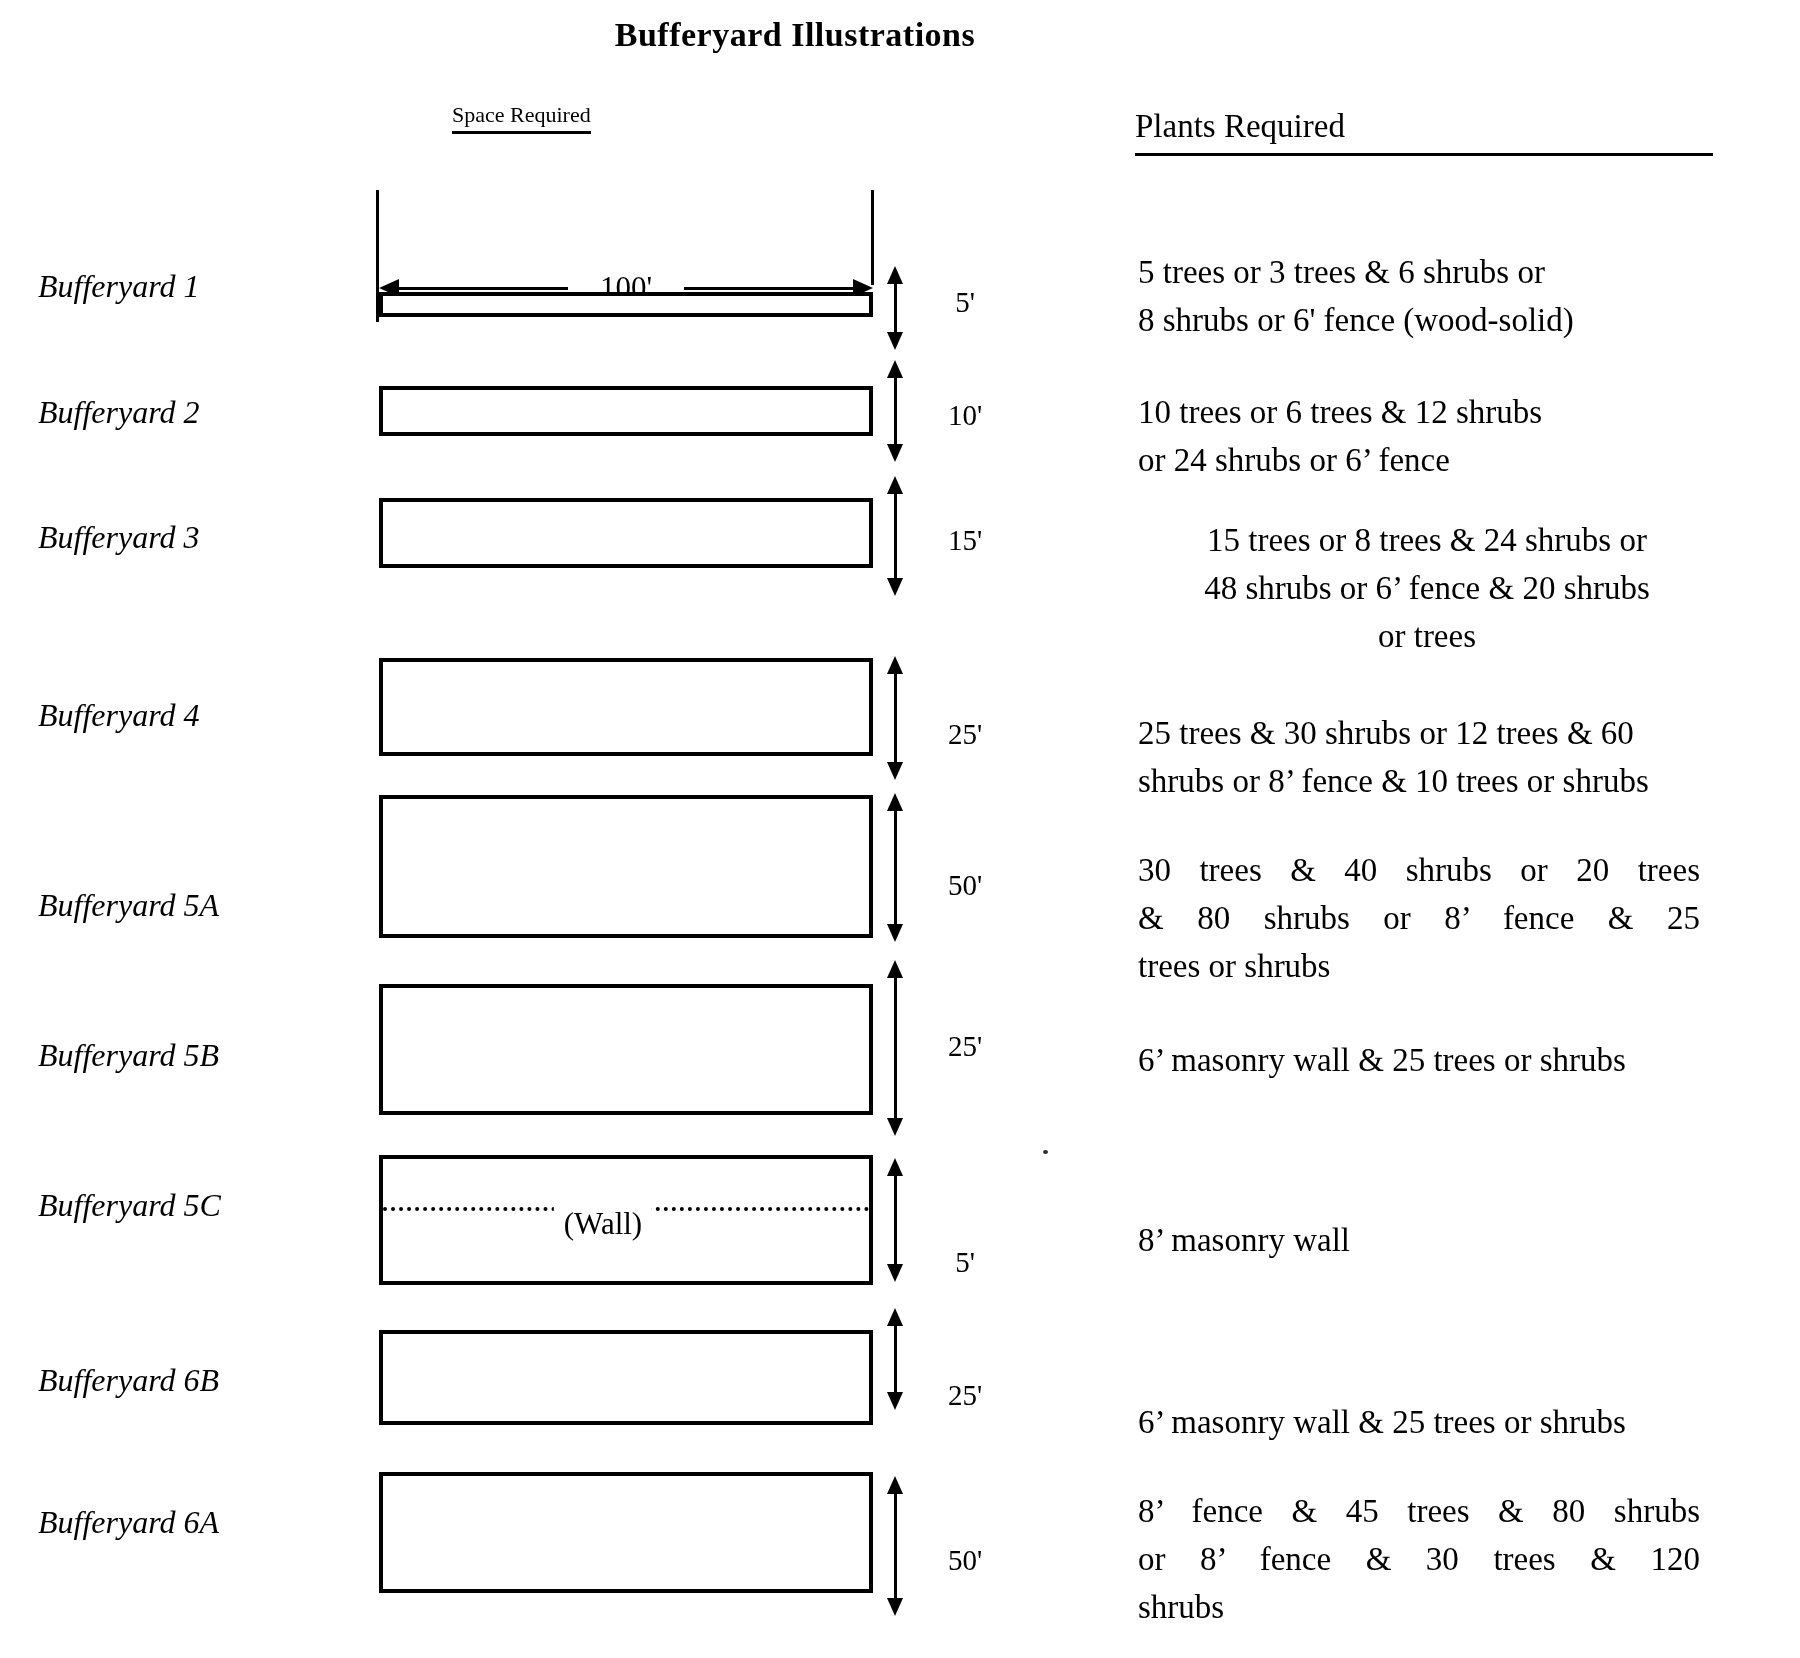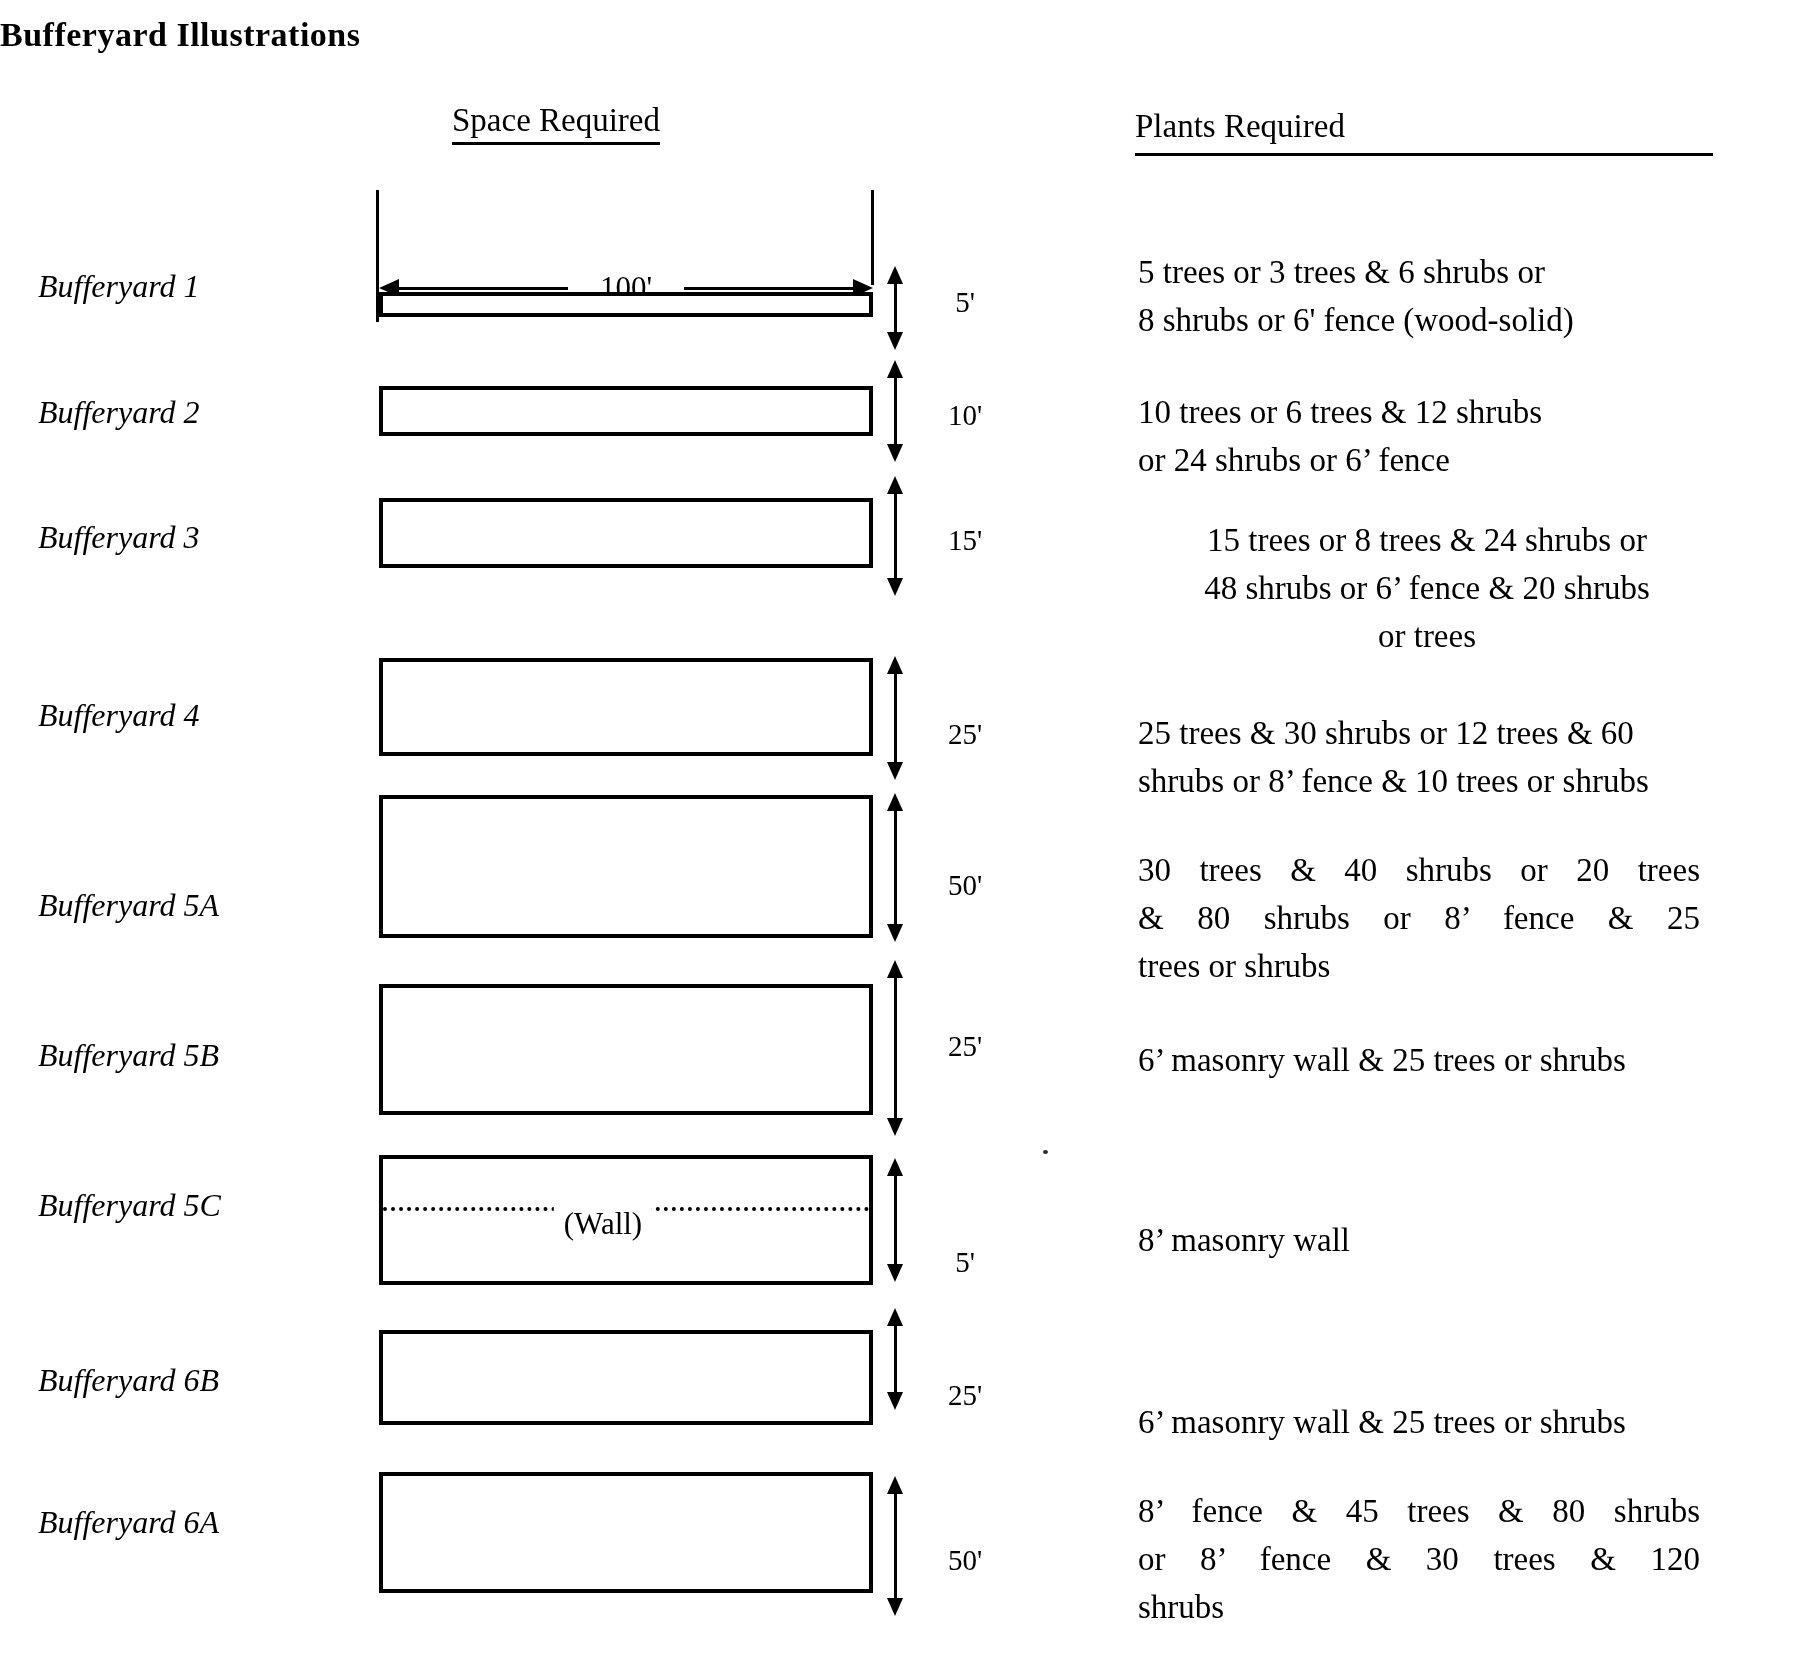--- a/index.html
+++ b/index.html
@@ -2,25 +2,25 @@
 <html><head>
 <meta charset="utf-8">
 <style>
   html,body{margin:0;padding:0;background:#e8e8e8;}
   .page{
     position:relative;width:1800px;height:1658px;background:#ffffff;
     font-family:"Liberation Serif","DejaVu Serif",serif;color:#000;
     overflow:hidden;
   }
   .title{
-    position:absolute;top:16px;left:0;width:1590px;
+    position:absolute;top:16px;left:0;width:1590px;text-align:center;
     font-size:34px;font-weight:bold;letter-spacing:0.5px;
   }
   .col-header{
-    position:absolute;top:102px;font-size:33px;
+    position:absolute;top:102px;font-size:22px;
     border-bottom:3px solid #000;padding-bottom:3px;
   }
   .col-header.space{left:452px;}
   .col-header.plants{left:1135px;font-family:Liberation Serif, serif;}
 
   
   .vtick{position:absolute;width:3px;background:#000;}
   .dim-arrow{position:absolute;display:flex;align-items:center;height:36px;}
   .hline{flex:1;height:3px;background:#000;}
   .dim-text{margin:0 32px;font-size:31px;}

